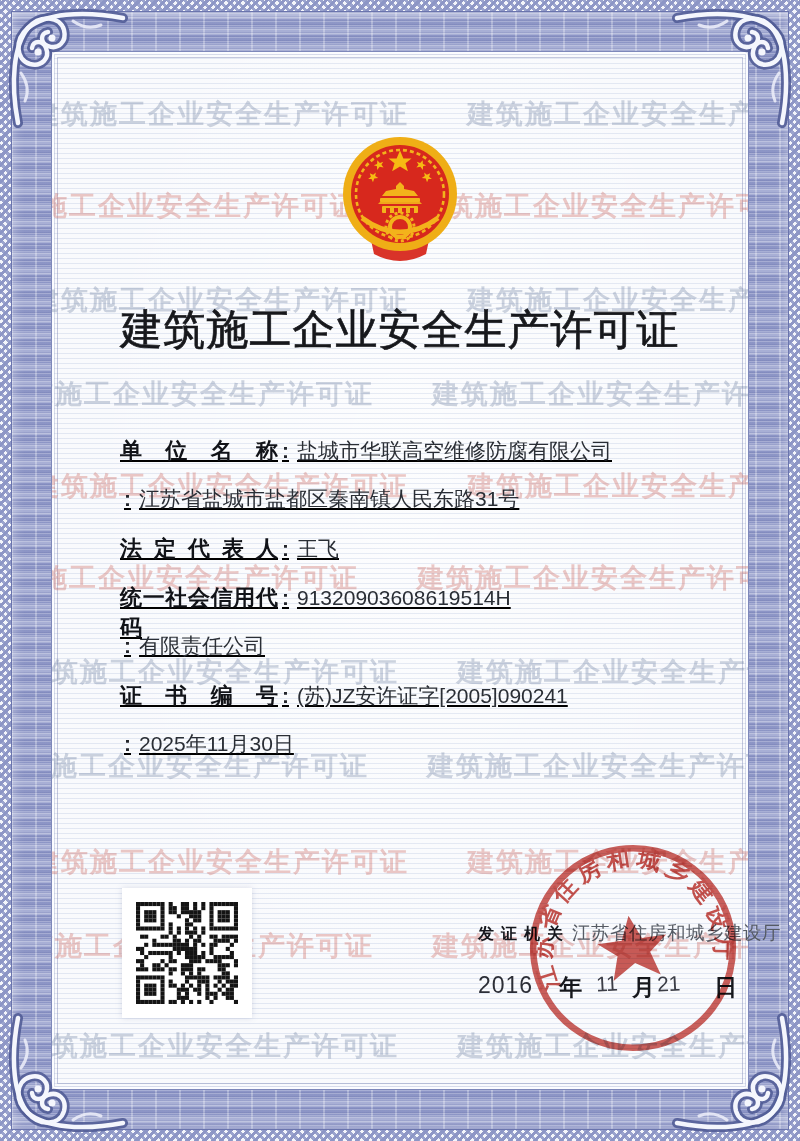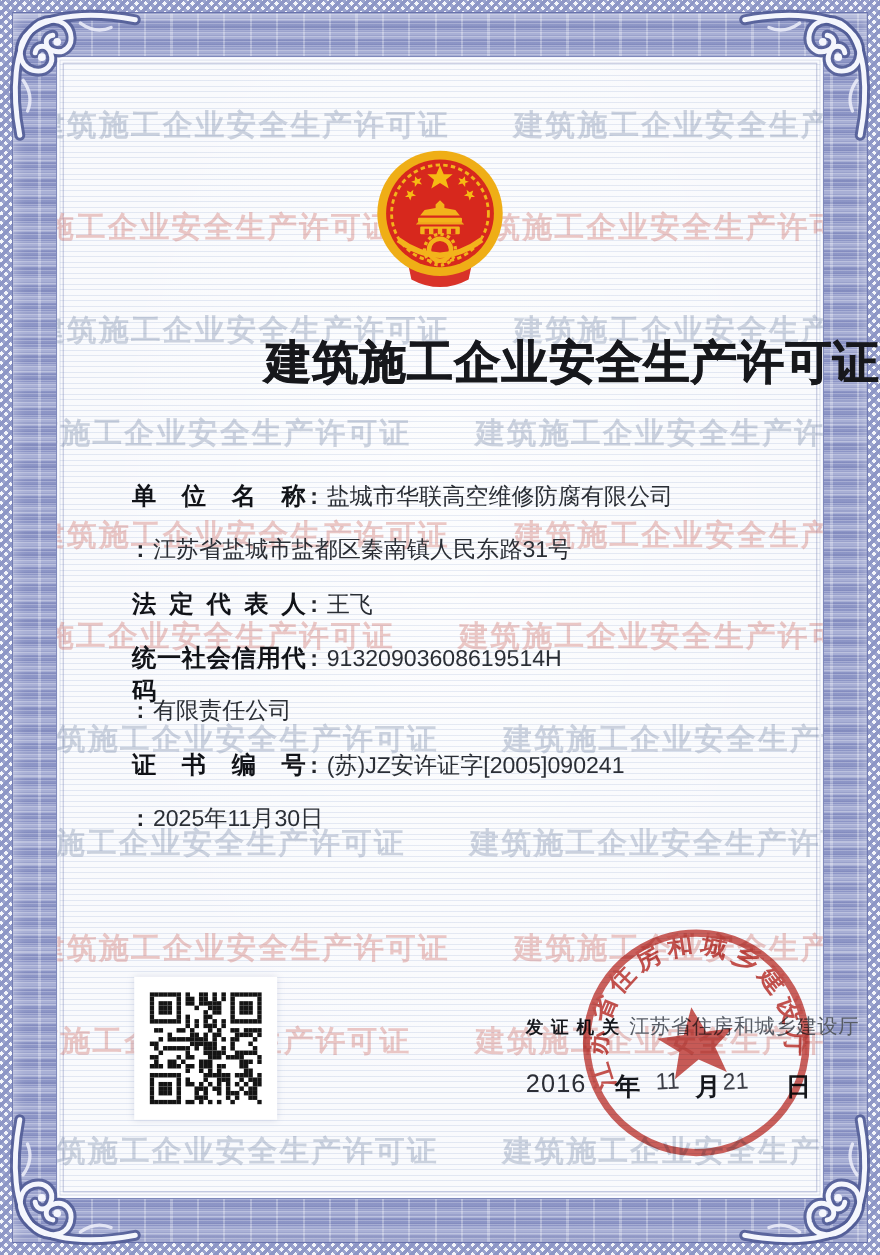--- a/index.html
+++ b/index.html
@@ -41,25 +41,25 @@
   
   .wm-layer{position:absolute;inset:52px;overflow:hidden;z-index:1;}
   .wm-row{position:absolute;white-space:nowrap;font-weight:bold;font-size:27px;letter-spacing:2px;filter:blur(.6px);}
   .wm-b{color:rgba(110,128,162,.34);}
   .wm-r{color:rgba(204,106,98,.36);}
   
   .emblem{position:absolute;left:50%;top:134px;transform:translateX(-50%);z-index:2;}
   
   .title{
     position:absolute;left:0;right:0;top:302px;z-index:2;
-    text-align:right;font-size:42px;font-weight:700;letter-spacing:1px;color:#17181c;
+    text-align:center;font-size:42px;font-weight:400;letter-spacing:1px;color:#17181c;
     -webkit-text-stroke:.7px #17181c;
   }
   
-  .fields{position:absolute;left:120px;top:436px;width:580px;z-index:2;}
+  .fields{position:absolute;left:120px;top:436px;width:580px;z-index:2;text-decoration:underline;}
   .frow{display:flex;align-items:baseline;height:49px;}
   .flabel{
     display:inline-block;width:158px;flex:0 0 158px;
     font-size:22px;font-weight:bold;color:#111318;
     text-align:justify;text-align-last:justify;
   }
   .fcolon{font-size:21px;font-weight:bold;color:#22242a;margin:0 8px 0 4px;}
   .fvalue{font-size:21px;color:#2a2e35;white-space:nowrap;}
   
   .qr-patch{position:absolute;left:122px;top:888px;width:130px;height:130px;background:#fff;z-index:2;

